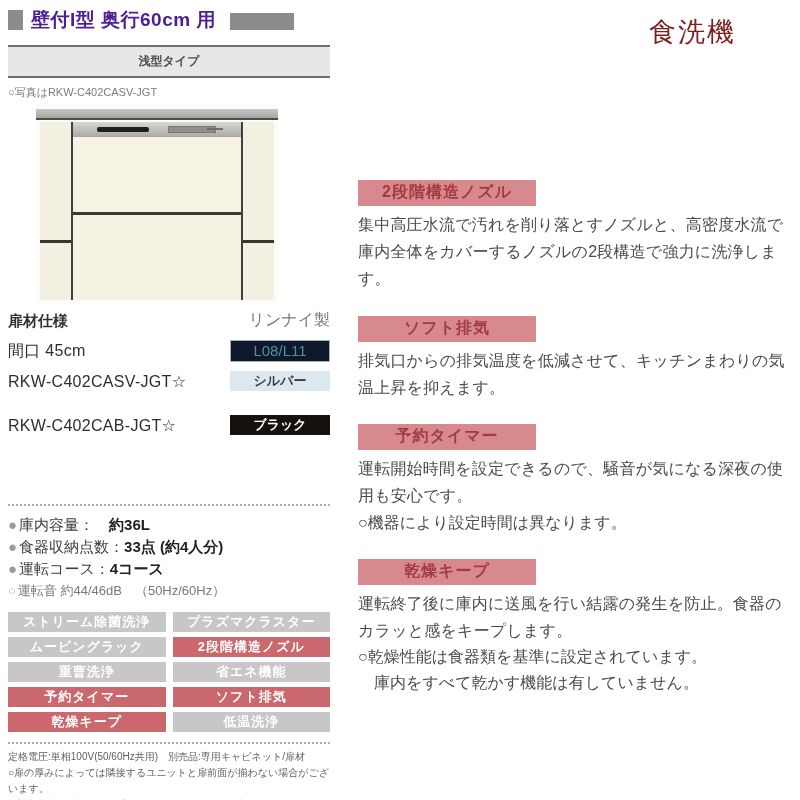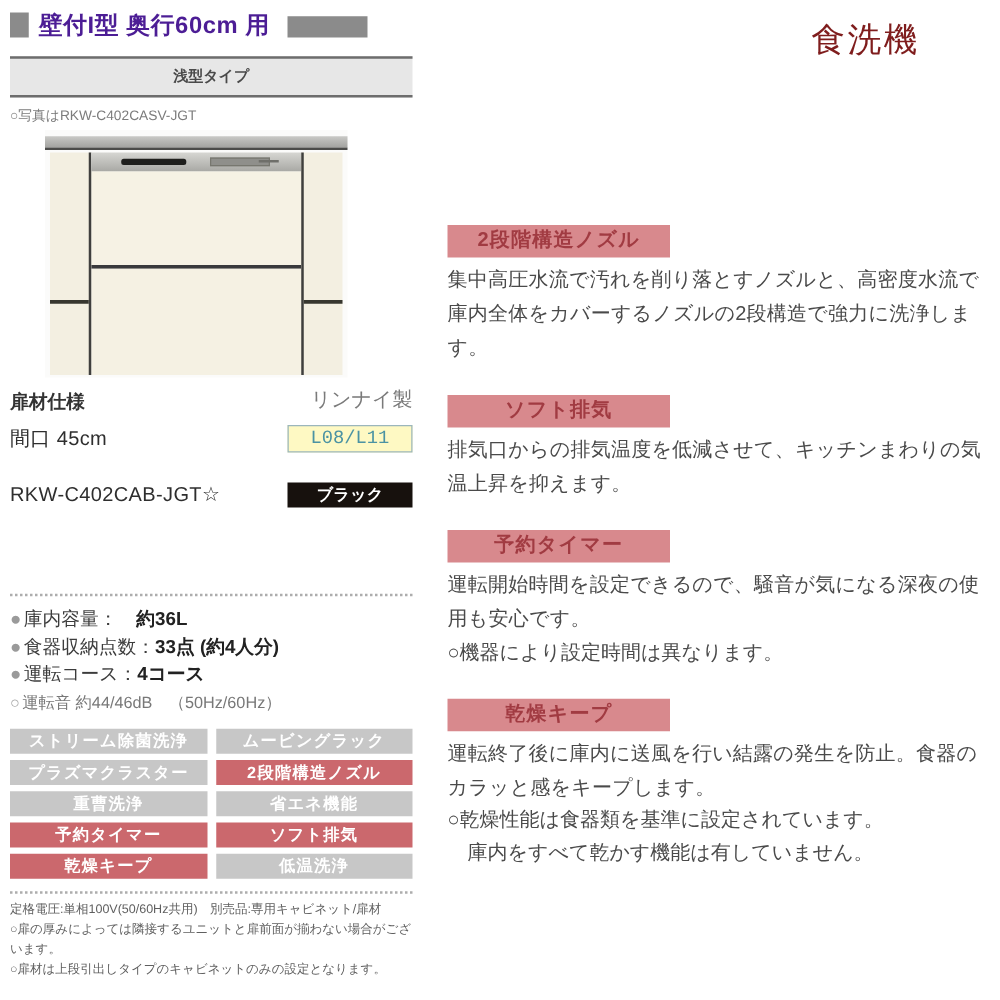--- a/index.html
+++ b/index.html
@@ -40,22 +40,22 @@
   .door-bottom { flex:1; background:#f5f1e3; }
 
   
   .doorspec { margin-top:8px; }
   .ds-head { display:flex; justify-content:space-between; align-items:flex-end; }
   .ds-title { font-size:15px; font-weight:bold; color:#333; }
   .ds-maker { font-size:16px; color:#7a7a7a; }
   .ds-row { display:flex; justify-content:space-between; align-items:center; margin-top:9px; }
   .ds-label { font-size:16px; color:#2e2e2e; letter-spacing:.3px; }
   .badge { width:100px; text-align:center; flex:none; }
-  .badge.code { border:1px solid #9bb6bc; background:#fef9c3; color:#4b93a3;
-    font-size:15px; height:22px; line-height:20px;font-family:Liberation Mono, monospace; }
+  .badge.code { border:1px solid #9bb6bc; background:#0f172a; color:#4b93a3;
+    font-size:15px; height:22px; line-height:20px; }
   .badge.silver { background:#dce8f0; color:#3a3a3a; font-weight:bold; font-size:13px; height:20px; line-height:20px; }
   .badge.black { background:#17110d; color:#ffffff; font-weight:bold; font-size:13px; height:20px; line-height:20px; }
   .ds-row.gap { margin-top:24px; }
 
   .dotted { border-top:2px dotted #adadad; margin-top:69px; }
   .dotted2 { border-top:2px dotted #adadad; margin-top:10px; }
 
   
   .specs { margin-top:8px; }
   .spec-line { font-size:15px; color:#3c3c3c; line-height:22px; white-space:nowrap; }
@@ -125,20 +125,24 @@
 
     <div class="doorspec">
       <div class="ds-head">
         <span class="ds-title">扉材仕様</span>
         <span class="ds-maker">リンナイ製</span>
       </div>
       <div class="ds-row">
         <span class="ds-label">間口 45cm</span>
         <span class="badge code">L08/L11</span>
       </div>
+      <div class="ds-row">
+        <span class="ds-label">RKW-C402CASV-JGT☆</span>
+        <span class="badge silver">シルバー</span>
+      </div>
       <div class="ds-row gap">
         <span class="ds-label">RKW-C402CAB-JGT☆</span>
         <span class="badge black">ブラック</span>
       </div>
     </div>
 
     <div class="dotted"></div>
 
     <div class="specs">
       <div class="spec-line">
@@ -150,22 +154,22 @@
       <div class="spec-line">
         <span class="bullet">●</span><span>運転コース：</span><span class="val">4コース</span>
       </div>
       <div class="spec-line light">
         <span class="bullet">○</span><span>運転音 約44/46dB　（50Hz/60Hz）</span>
       </div>
     </div>
 
     <div class="tags">
       <div class="tag">ストリーム除菌洗浄</div>
+      <div class="tag">プラズマクラスター</div>
       <div class="tag">ムービングラック</div>
-      <div class="tag">プラズマクラスター</div>
       <div class="tag active">2段階構造ノズル</div>
       <div class="tag">重曹洗浄</div>
       <div class="tag">省エネ機能</div>
       <div class="tag active">予約タイマー</div>
       <div class="tag active">ソフト排気</div>
       <div class="tag active">乾燥キープ</div>
       <div class="tag">低温洗浄</div>
     </div>
 
     <div class="dotted2"></div>

